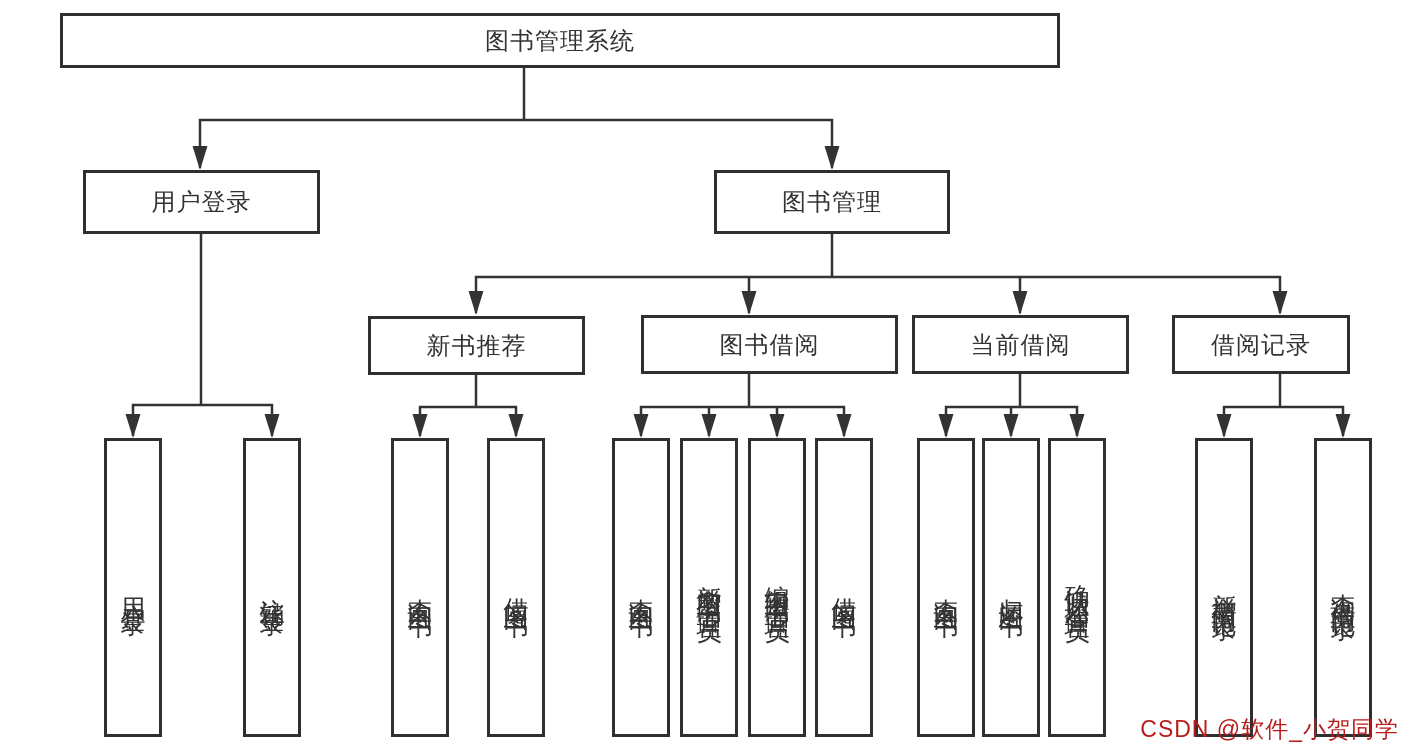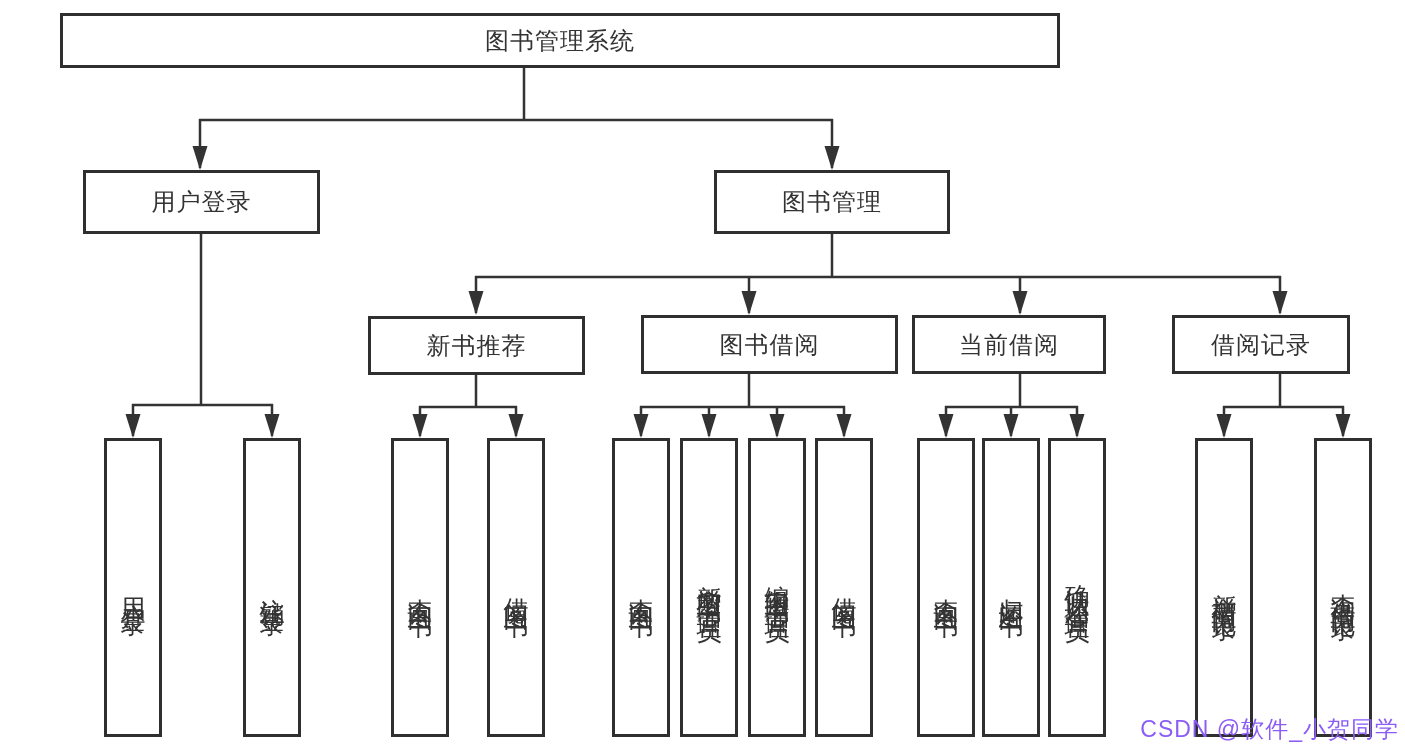--- a/index.html
+++ b/index.html
@@ -44,21 +44,21 @@
     font-size: 25px;
     letter-spacing: 5px;
     color: #333333;
     line-height: 1;
   }
   .watermark {
     position: absolute;
     right: 6px;
     bottom: 2px;
     font-size: 23px;
-    color: #8b5cf6;
+    color: #b91c1c;
     letter-spacing: 1px;
     z-index: 3;
     white-space: nowrap;
   }
 </style>
 </head>
 <body>
 
 <div class="canvas">
 
@@ -138,21 +138,21 @@
   <div class="box" style="left:714px; top:170px; width:236px; height:64px;">
     <span>图书管理</span>
   </div>
 
   <div class="box" style="left:368px; top:316px; width:217px; height:59px;">
     <span>新书推荐</span>
   </div>
   <div class="box" style="left:641px; top:315px; width:257px; height:59px;">
     <span>图书借阅</span>
   </div>
-  <div class="box" style="left:912px; top:315px; width:194px; height:59px;">
+  <div class="box" style="left:912px; top:315px; width:217px; height:59px;">
     <span>当前借阅</span>
   </div>
   <div class="box" style="left:1172px; top:315px; width:178px; height:59px;">
     <span>借阅记录</span>
   </div>
 
   <div class="box leaf" style="left:104px;">
     <span class="vtext">用户登录</span>
   </div>
   <div class="box leaf" style="left:243px;">

